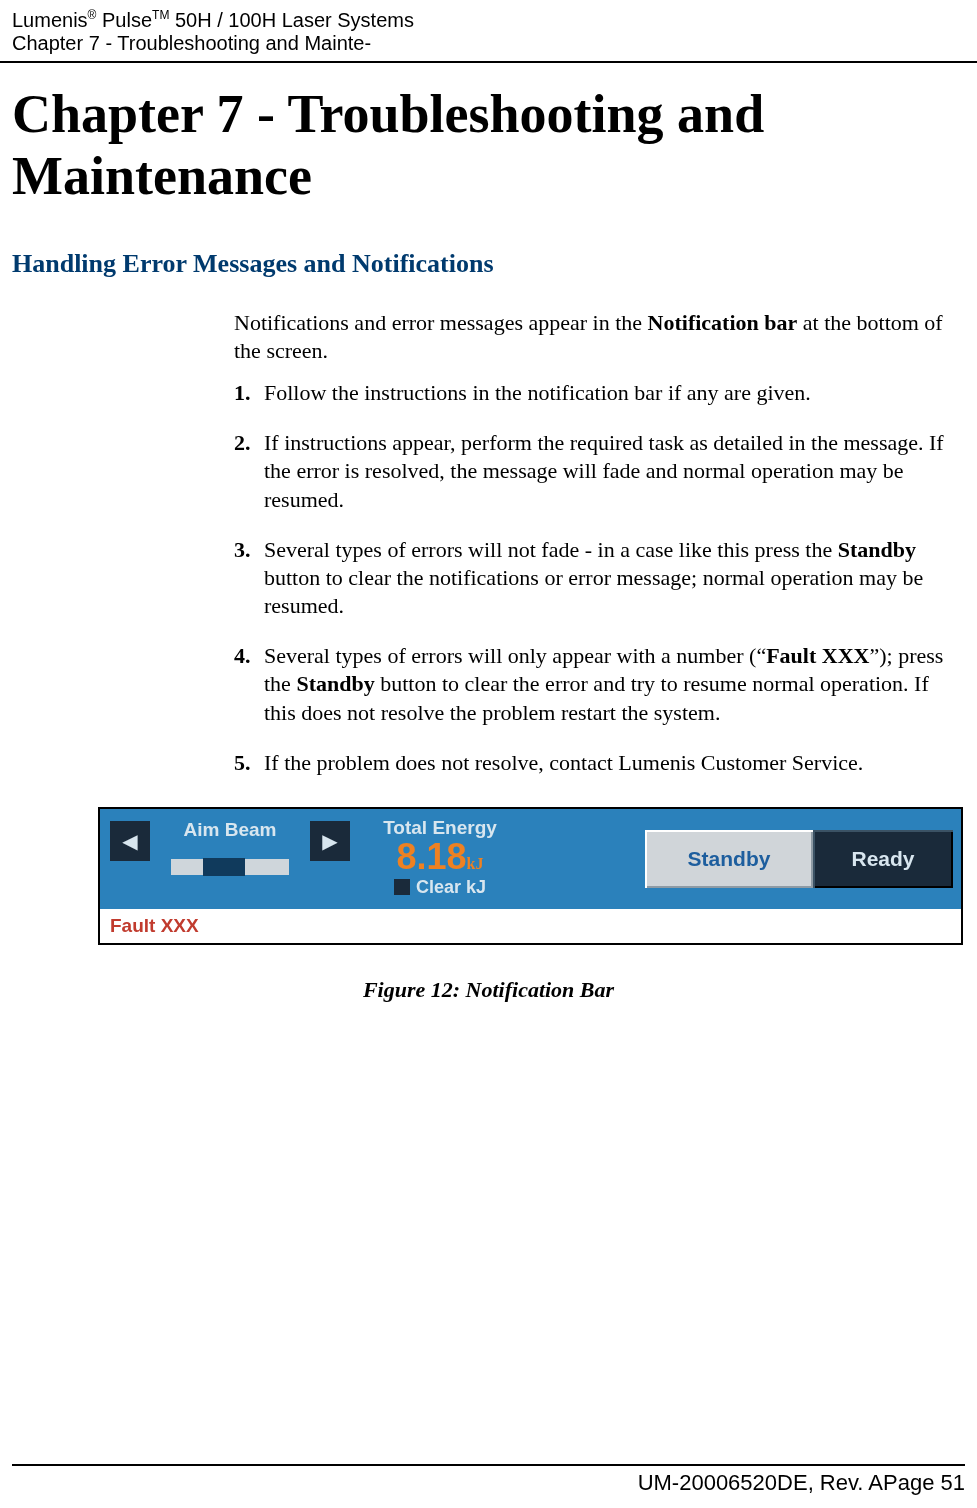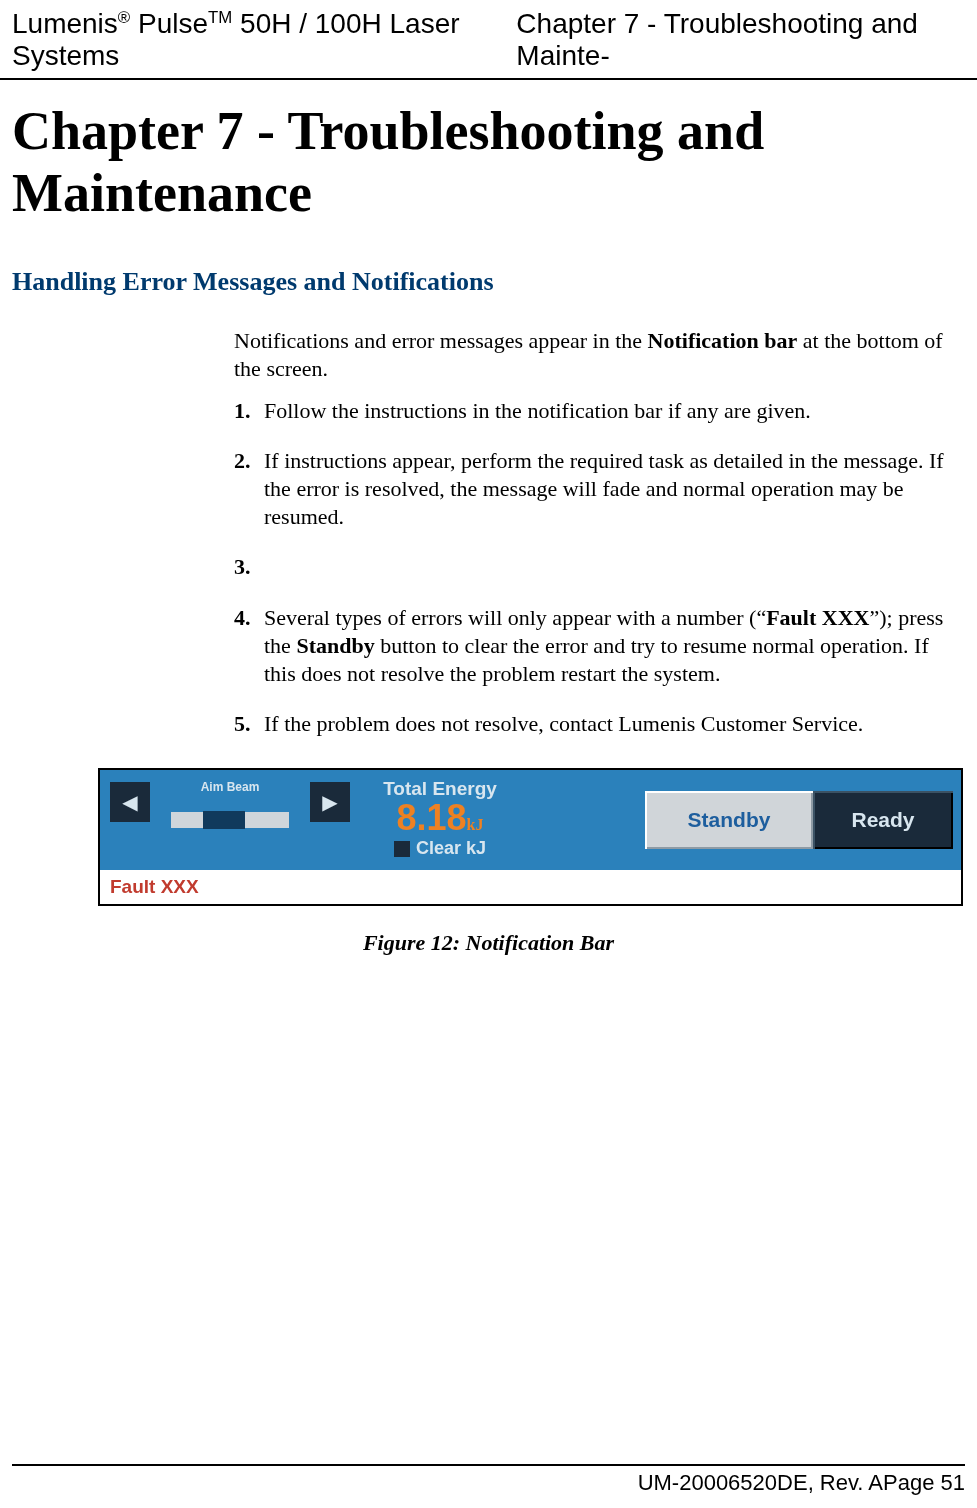--- a/index.html
+++ b/index.html
@@ -9,23 +9,24 @@
       height: 1508px;
       background: #fff;
       color: #000;
       position: relative;
       padding: 0;
     }
     .page-header {
       display: flex;
       justify-content: space-between;
       font-family: Arial, Helvetica, sans-serif;
-      font-size: 28px;
+      font-size: 20px;
       padding: 8px 10px 6px 12px;
       border-bottom: 2px solid #000;
+      flex-direction: column;
     }
     .chapter-title {
       font-size: 54px;
       font-weight: bold;
       padding: 20px 20px 0 12px;
       line-height: 1.15;
     }
     .section-title {
       font-size: 26px;
       font-weight: bold;
@@ -82,21 +83,21 @@
       flex: 1;
       padding: 0 8px;
       display: flex;
       flex-direction: column;
       align-items: center;
     }
     .aim-label {
       color: #d8e6ef;
       font-family: Arial, Helvetica, sans-serif;
       font-weight: bold;
-      font-size: 12px;
+      font-size: 19px;
       margin-bottom: 14px;
       text-align: right;
     }
     .slider-track {
       width: 118px;
       height: 16px;
       background: #cfd6db;
       position: relative;
       margin-top: 4px;
     }
@@ -185,21 +186,21 @@
       font-family: Arial, Helvetica, sans-serif;
       color: #c13b2e;
       font-weight: bold;
       font-size: 19px;
     }
     .figure-caption {
       text-align: center;
       font-style: italic;
       font-weight: bold;
       font-size: 22px;
-      padding-top: 24px;
+      padding-top: 32px;
     }
     .page-footer {
       position: absolute;
       bottom: 12px;
       left: 12px;
       right: 12px;
       border-top: 2px solid #000;
       display: flex;
       justify-content: flex-end;
       font-family: Arial, Helvetica, sans-serif;
@@ -230,20 +231,21 @@
       <li>
         <span class="num">1.</span>
         <span class="txt">Follow the instructions in the notification bar if any are given.</span>
       </li>
       <li>
         <span class="num">2.</span>
         <span class="txt">If instructions appear, perform the required task as detailed in the message. If the error is resolved, the message will fade and normal operation may be resumed.</span>
       </li>
       <li>
         <span class="num">3.</span>
+        <span class="txt">Several types of errors will not fade - in a case like this press the <b>Standby</b> button to clear the notifications or error message; normal operation may be resumed.</span>
       </li>
       <li>
         <span class="num">4.</span>
         <span class="txt">Several types of errors will only appear with a number (“<b>Fault XXX</b>”); press the <b>Standby</b> button to clear the error and try to resume normal operation. If this does not resolve the problem restart the system.</span>
       </li>
       <li>
         <span class="num">5.</span>
         <span class="txt">If the problem does not resolve, contact Lumenis Customer Service.</span>
       </li>
     </ol>

